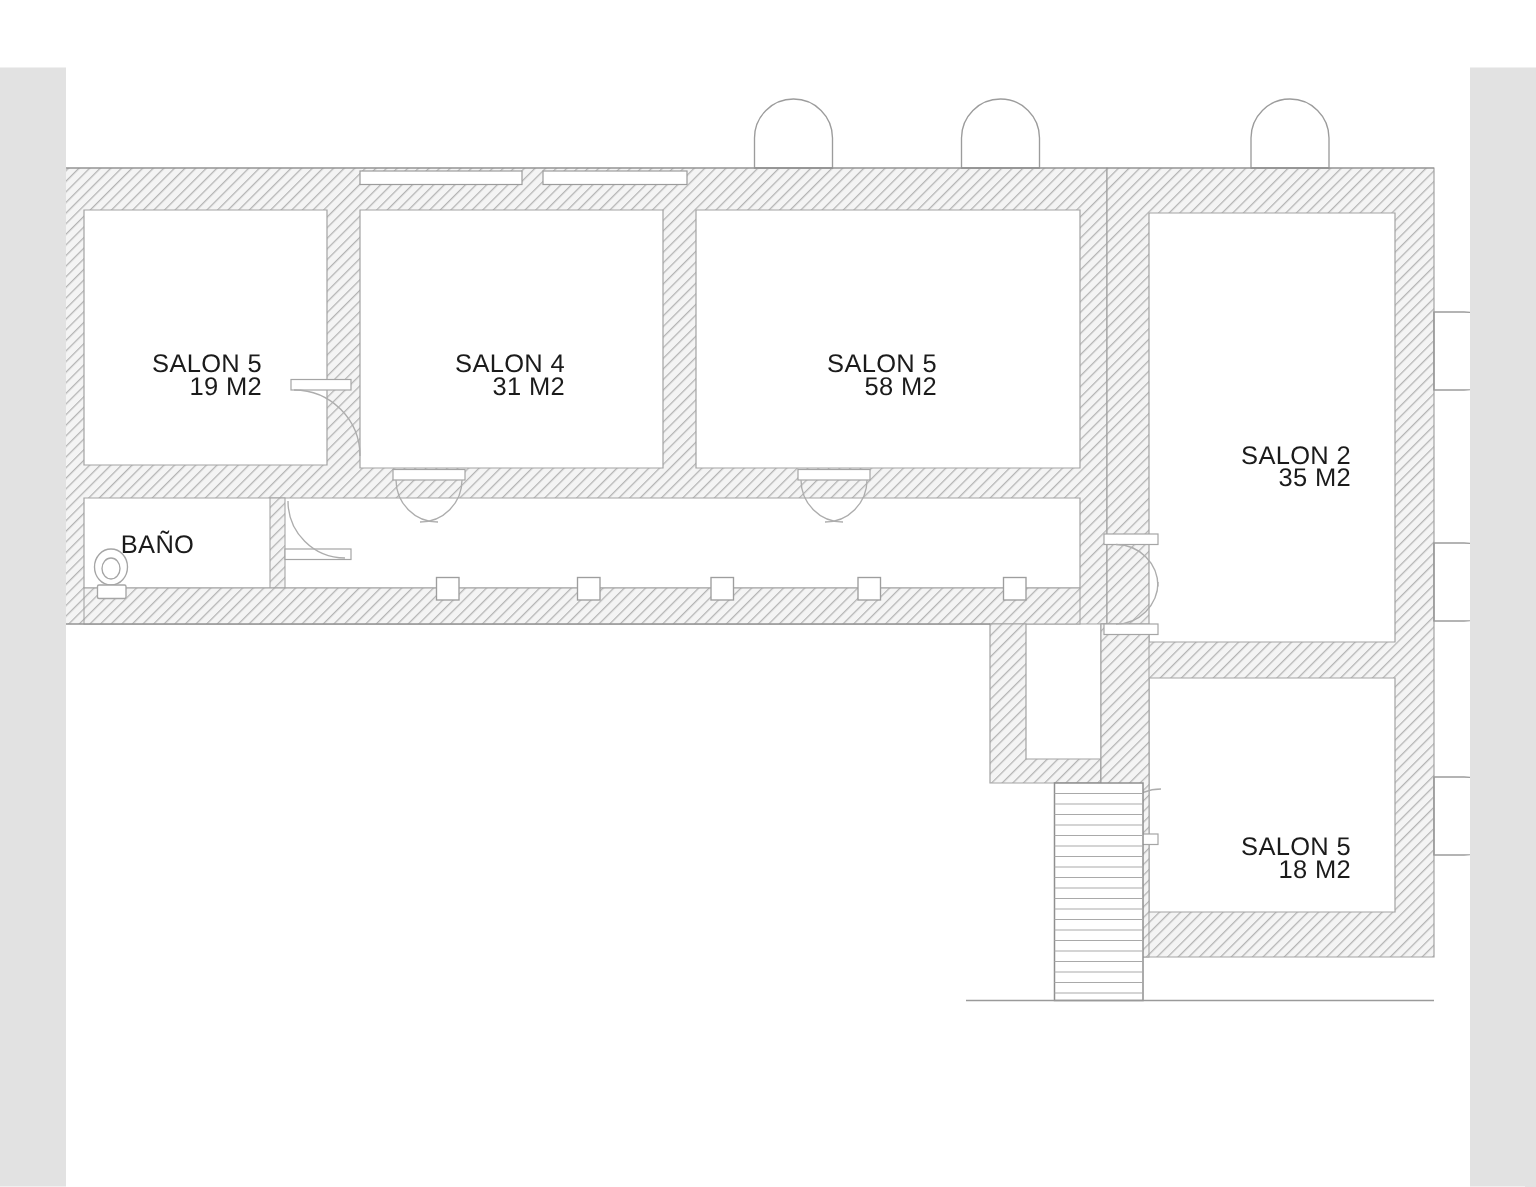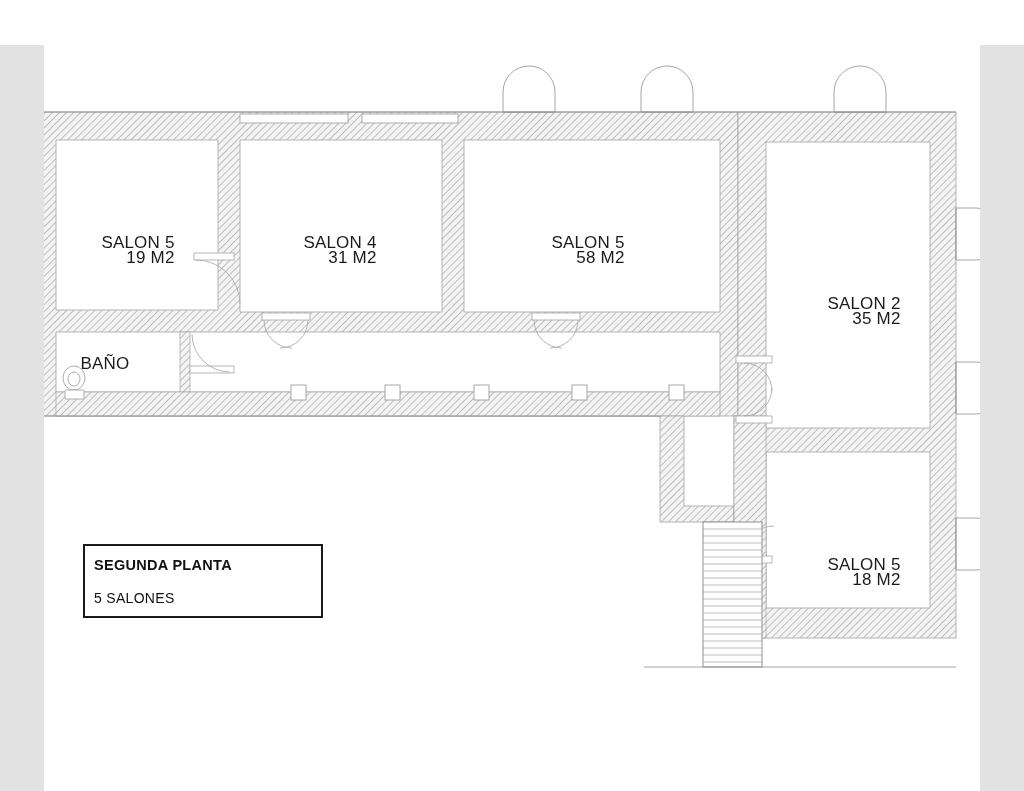--- a/index.html
+++ b/index.html
@@ -343,19 +343,15 @@
 
     <div class="room-label" style="left:820px; top:572px;">
       <span class="name">SALON 5</span>
       <span class="area">18 M2</span>
     </div>
 
     <div class="room-label" style="left:61px; top:363px;">
       <span class="name">BAÑO</span>
     </div>
 
-    <div id="legend">
-      <div class="legend-title">SEGUNDA PLANTA</div>
-      <div class="legend-sub">5 SALONES</div>
-    </div>
 
   </div>
 </div>
 
 </body></html>

